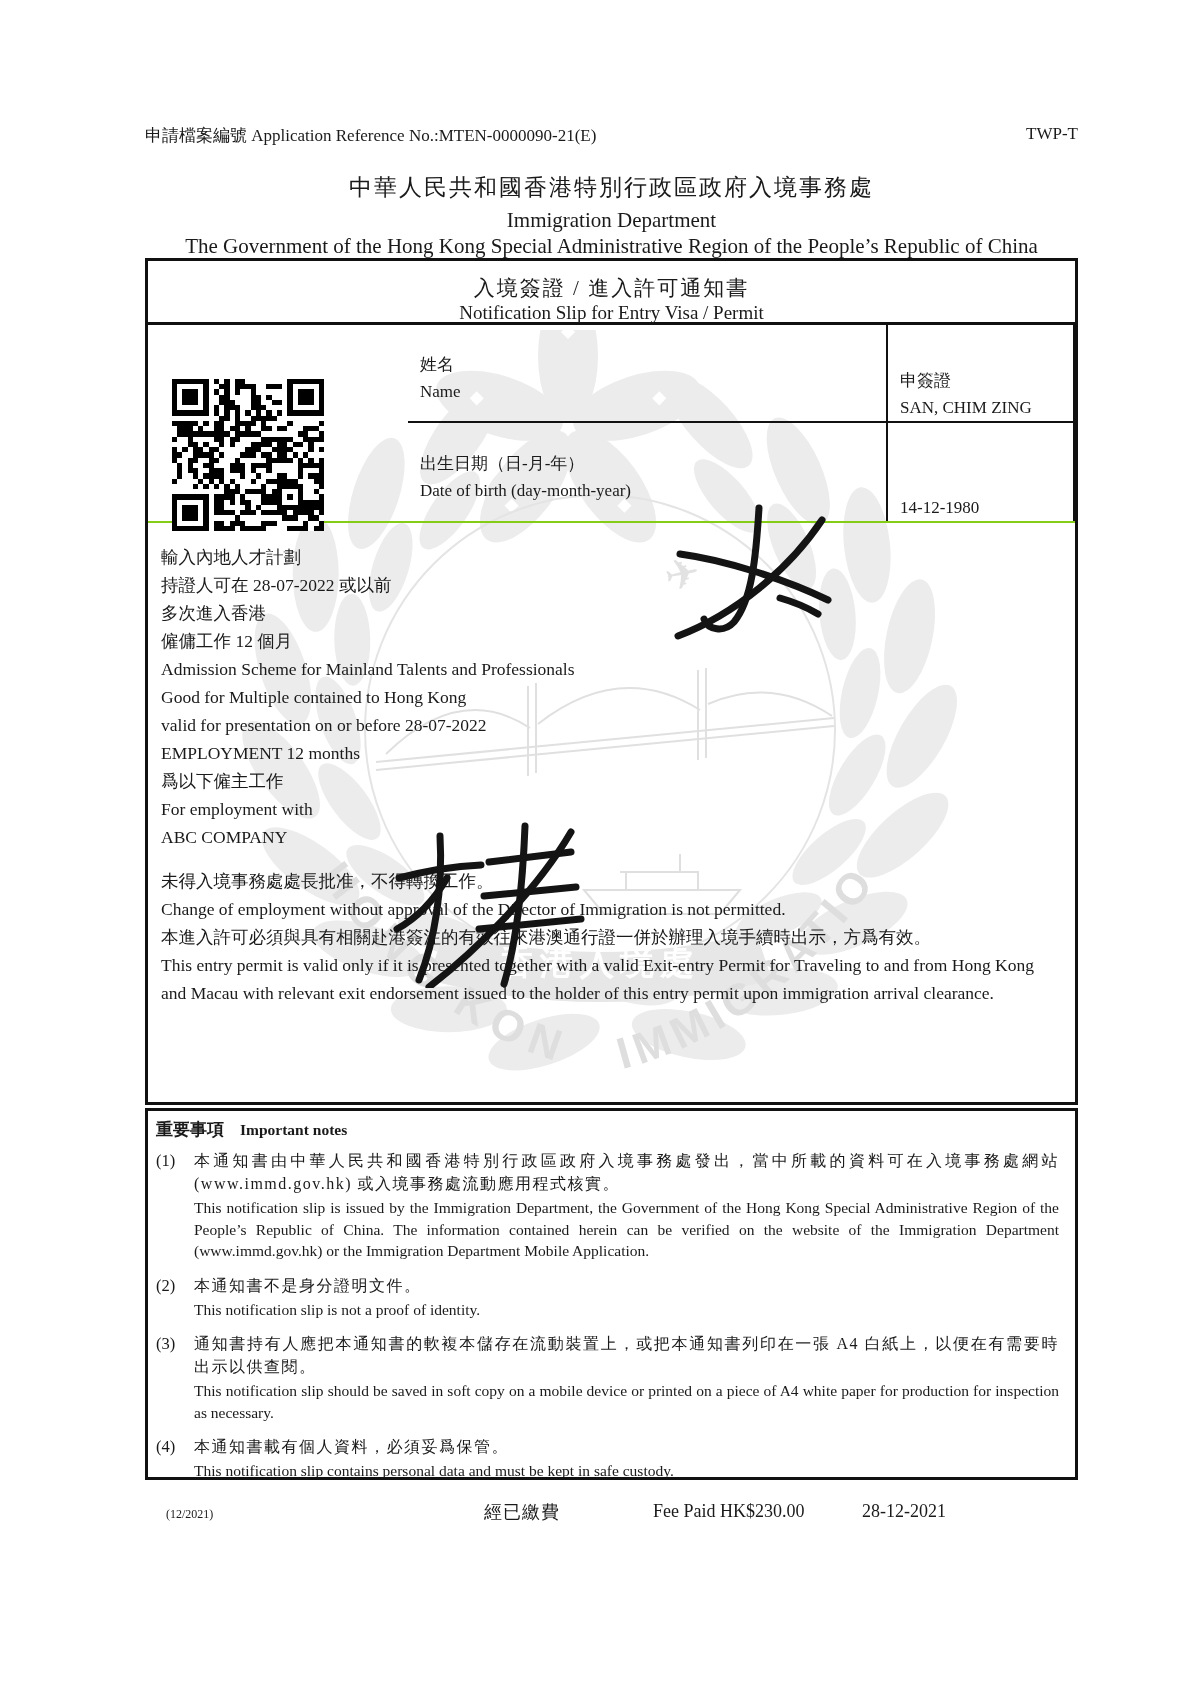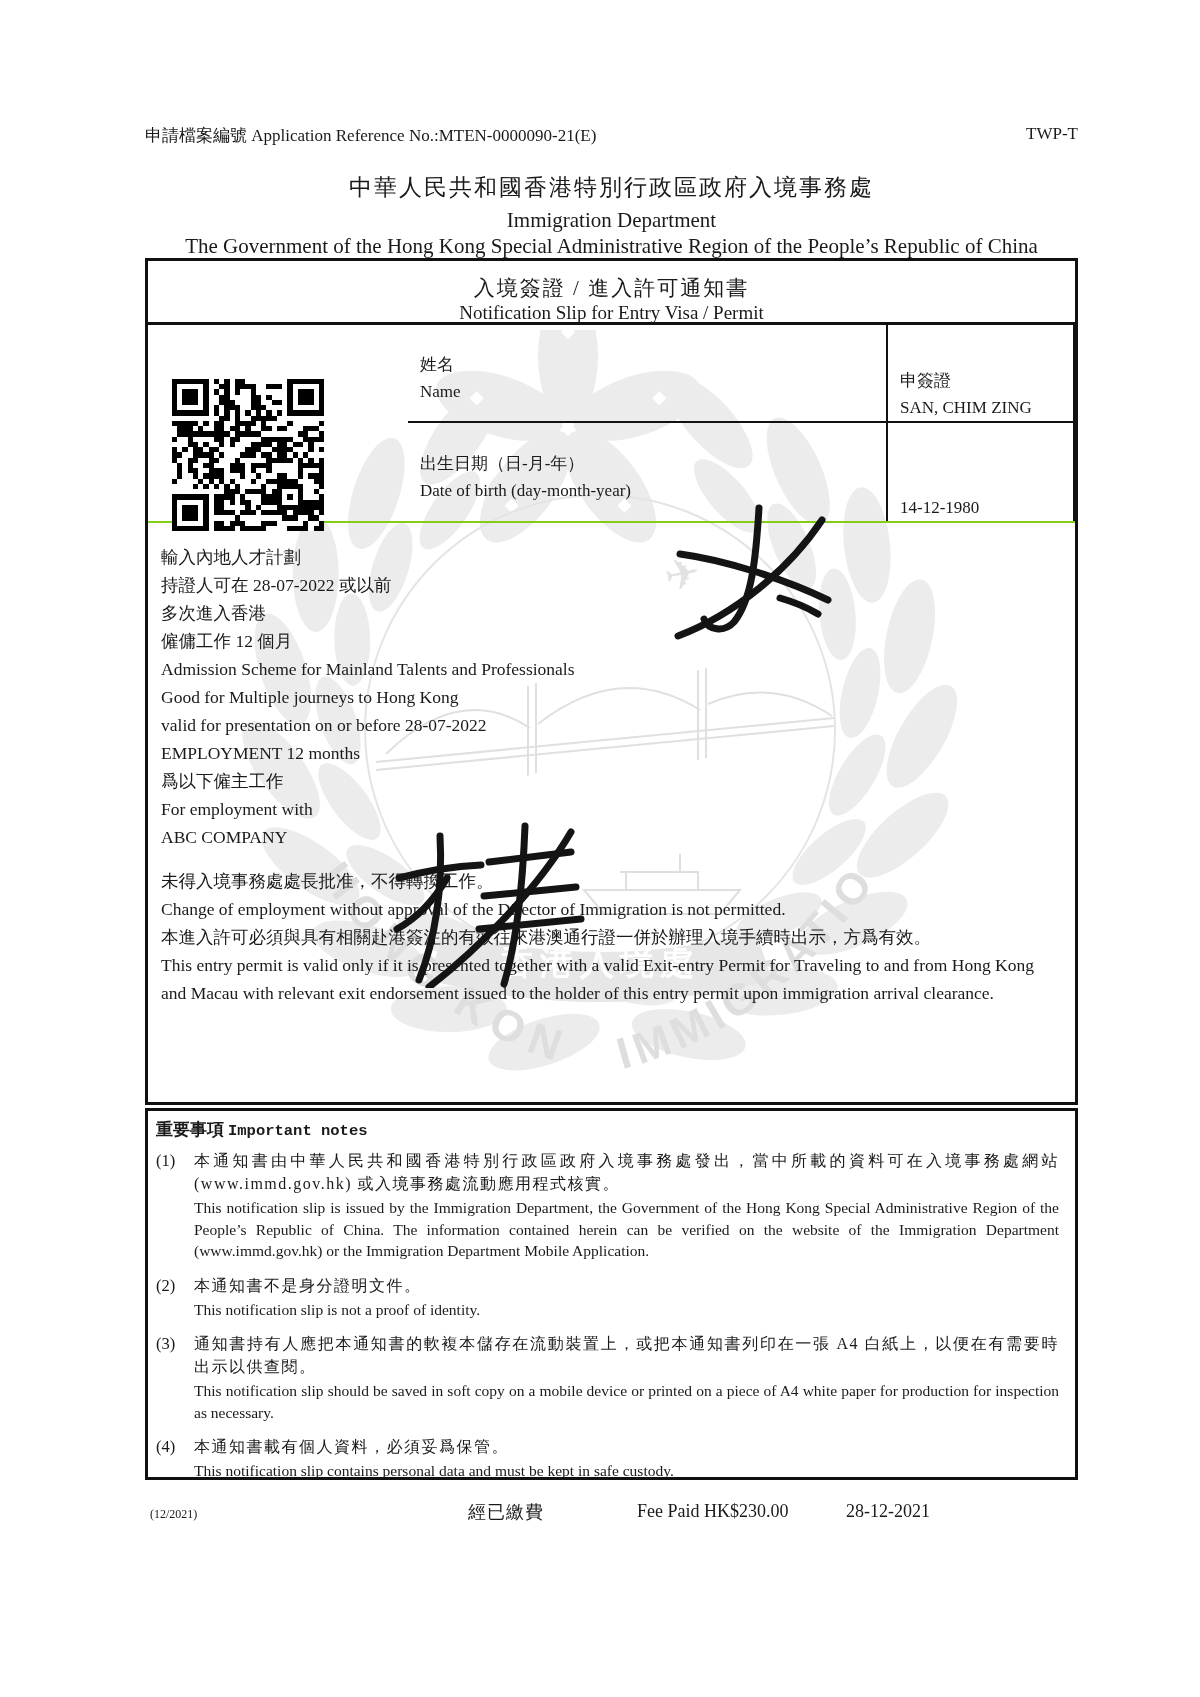--- a/index.html
+++ b/index.html
@@ -33,27 +33,27 @@
   .content .ln{line-height:28px;white-space:nowrap;}
   .conds{margin-top:16px;}
   .conds .ln2{line-height:28px;}
   
   .strike{position:absolute;z-index:3;pointer-events:none;}
   
   .notes-box{position:absolute;left:145px;top:1108px;width:933px;height:372px;
              border:3px solid #111;box-sizing:border-box;z-index:1;
              padding:7px 16px 0 8px;overflow:hidden;}
   .notes-head{font-weight:bold;font-size:17px;margin-bottom:8px;}
-  .notes-head .en{margin-left:4px;font-family:Liberation Mono, monospace;font-size:15.5px;}
+  .notes-head .en{margin-left:16px;font-family:Liberation Serif, serif;font-size:15.5px;}
   .note{display:grid;grid-template-columns:38px 1fr;margin-bottom:12px;}
   .note .num{font-size:16.5px;line-height:23px;}
   .note .zh{font-size:16px;line-height:23px;letter-spacing:1.5px;text-align:justify;}
   .note .en{font-size:15.5px;line-height:21.5px;margin-top:2px;text-align:justify;}
   
-  .footer{position:absolute;top:1500px;left:0;width:1052px;height:40px;z-index:1;}
+  .footer{position:absolute;top:1500px;left:16px;width:1052px;height:40px;z-index:1;}
   .f-ver{position:absolute;left:150px;top:7px;font-size:12px;}
   .f-feezh{position:absolute;left:468px;top:0;font-size:18px;letter-spacing:1px;}
   .f-feeen{position:absolute;left:637px;top:1px;font-size:18px;}
   .f-date{position:absolute;right:122px;top:1px;font-size:18px;margin-left:12px;}
 </style>
 </head>
 <body>
 
 <div class="page">
 
@@ -525,21 +525,21 @@
         <div>14-12-1980</div>
       </div>
     </div>
 
     <div class="content">
       <div class="ln">輸入內地人才計劃</div>
       <div class="ln">持證人可在 28-07-2022 或以前</div>
       <div class="ln">多次進入香港</div>
       <div class="ln">僱傭工作 12 個月</div>
       <div class="ln">Admission Scheme for Mainland Talents and Professionals</div>
-      <div class="ln">Good for Multiple journeys to Hong Kong</div>
+      <div class="ln">Good for Multiple contained to Hong Kong</div>
       <div class="ln">valid for presentation on or before 28-07-2022</div>
       <div class="ln">EMPLOYMENT 12 months</div>
       <div class="ln">爲以下僱主工作</div>
       <div class="ln">For employment with</div>
       <div class="ln">ABC COMPANY</div>
       <div class="conds">
         <div class="ln2">未得入境事務處處長批准，不得轉換工作。</div>
         <div class="ln2">Change of employment without approval of the Director of Immigration is not permitted.</div>
         <div class="ln2">本進入許可必須與具有相關赴港簽注的有效往來港澳通行證一併於辦理入境手續時出示，方爲有效。</div>
         <div class="ln2">This entry permit is valid only if it is presented together with a valid Exit-entry Permit for Traveling to and from Hong Kong and Macau with relevant exit endorsement issued to the holder of this entry permit upon immigration arrival clearance.</div>

